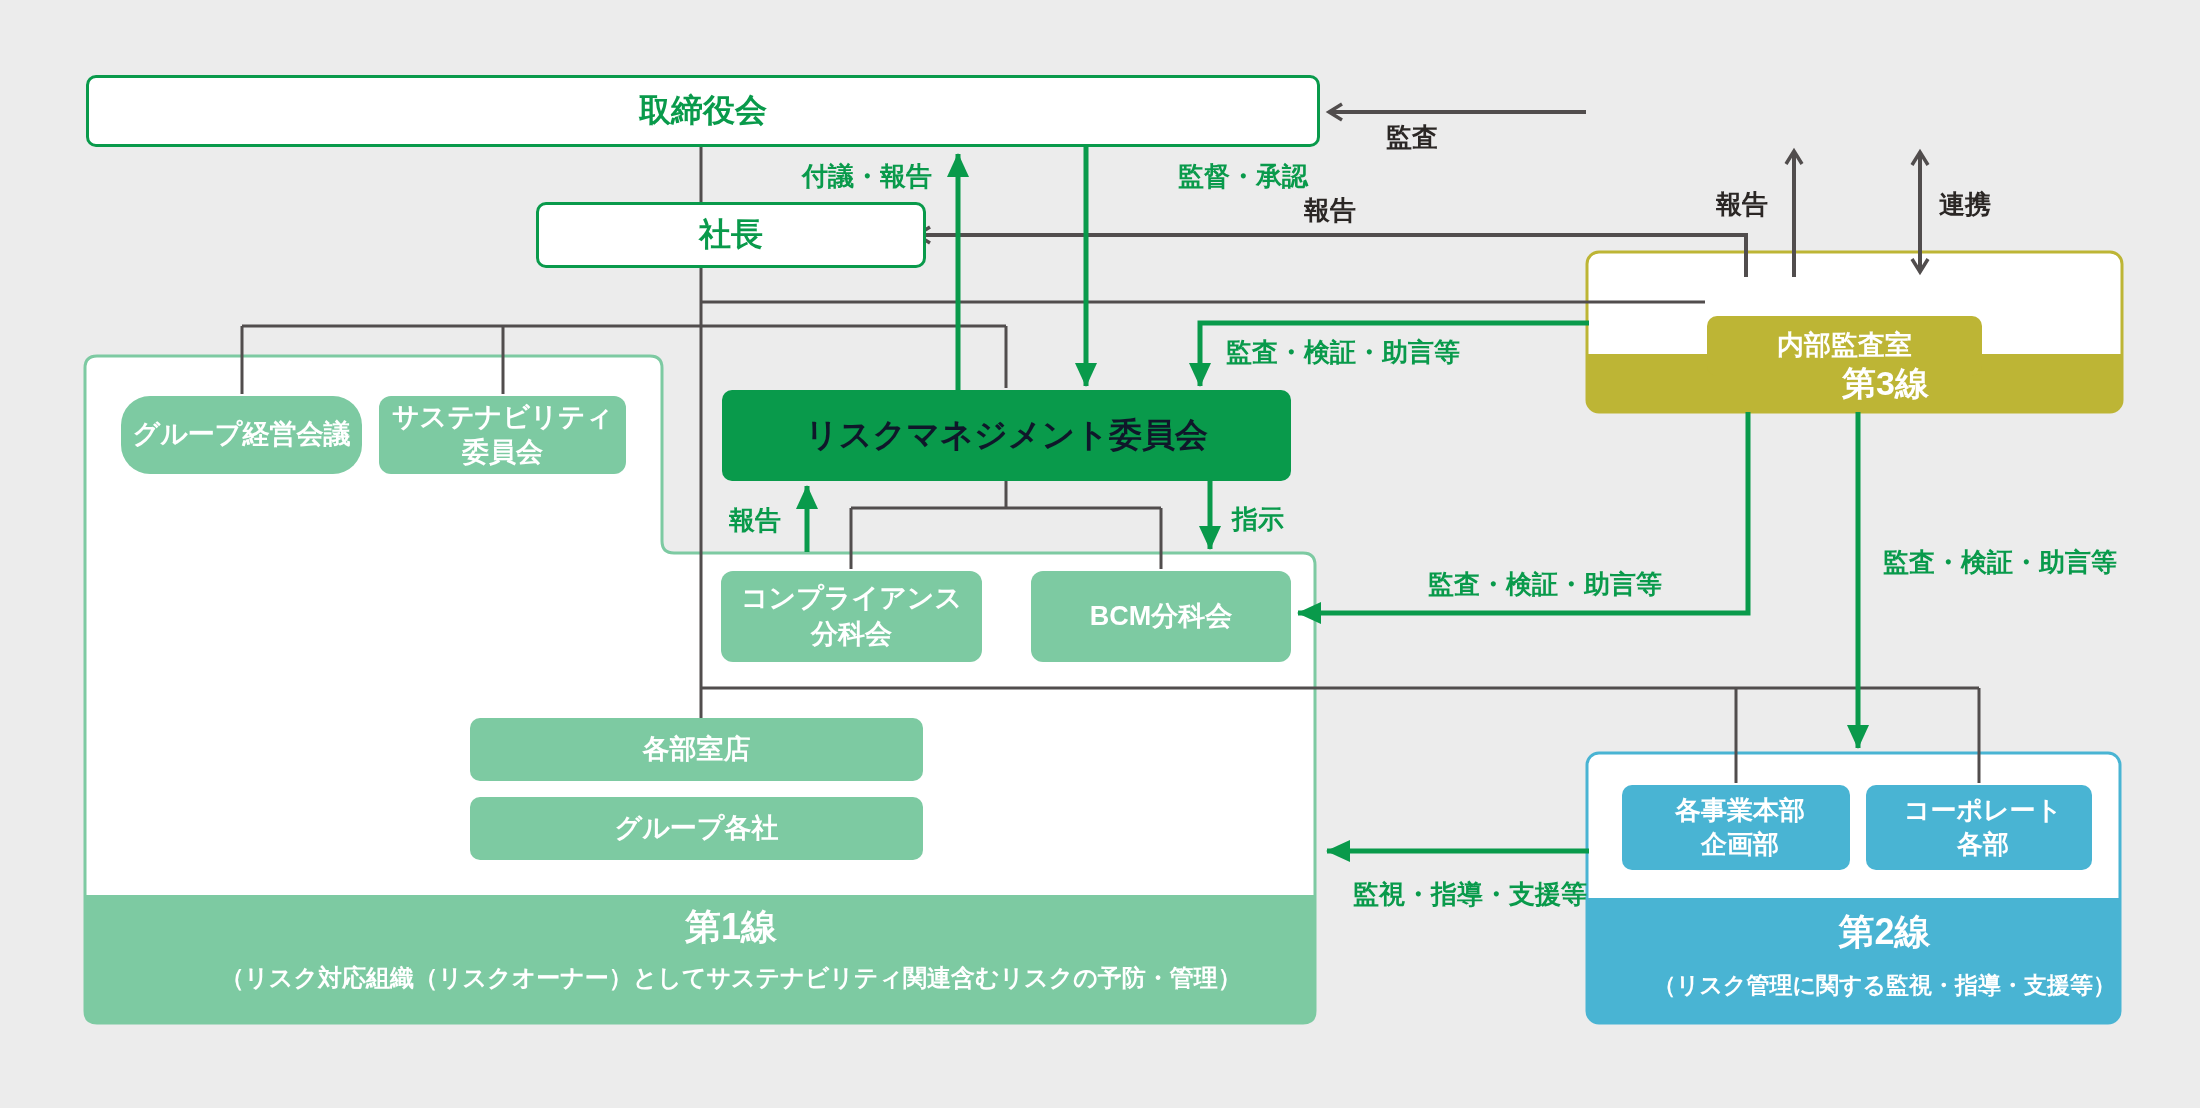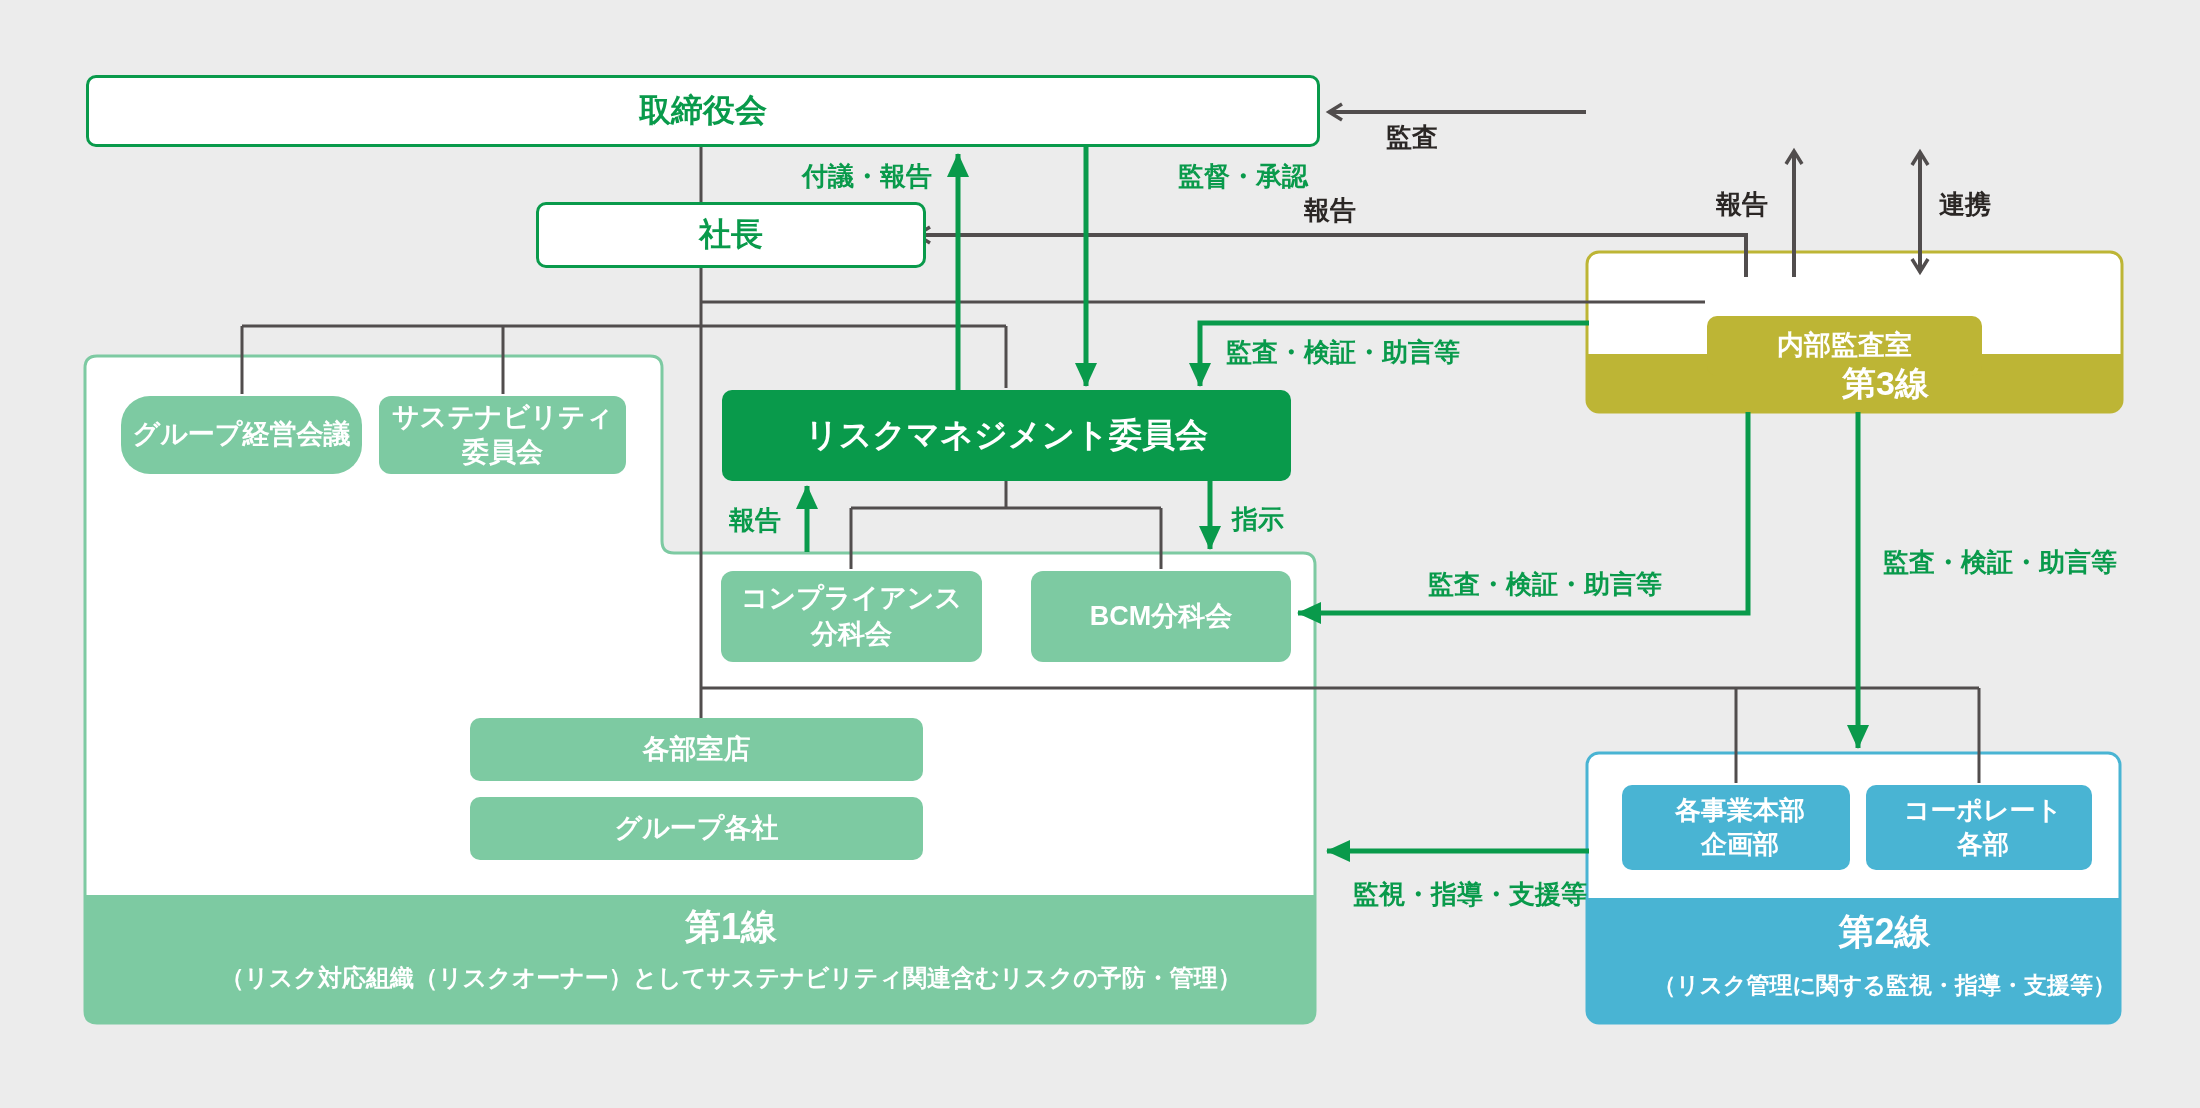--- a/index.html
+++ b/index.html
@@ -13,21 +13,21 @@
   }
   html,body{margin:0;padding:0;}
   body{background:var(--bg);font-family:"Liberation Sans","DejaVu Sans",sans-serif;}
   .stage{position:relative;width:2200px;height:1108px;background:var(--bg);overflow:hidden;}
   .stage svg{position:absolute;left:0;top:0;}
 
   .node{position:absolute;display:flex;align-items:center;justify-content:center;
         text-align:center;white-space:pre-line;box-sizing:border-box;line-height:1.3;}
   .outline{background:#fff;border:3px solid var(--green);color:var(--green);
            border-radius:10px;font-weight:700;font-size:32px;}
-  .solidgreen{background:var(--green);color:#ffffff;border-radius:10px;font-weight:700;font-size:33px;}
+  .solidgreen{background:var(--green);color:#0f172a;border-radius:10px;font-weight:700;font-size:33px;}
   .lgreen{background:var(--lightgreen);color:#fff;border-radius:12px;font-weight:600;font-size:27px;}
   .olive{background:var(--olive);color:#fff;border-radius:10px;font-weight:600;font-size:27px;}
   .blue{background:var(--blue);color:#fff;border-radius:10px;font-weight:600;font-size:26px;padding-left:8px;}
 
   .edge-label{position:absolute;transform:translate(-50%,-50%);font-size:26px;
               font-weight:600;white-space:nowrap;}
   .green-t{color:var(--green);}
   .dark-t{color:var(--darktext);}
 
   .band-text{position:absolute;text-align:center;color:#fff;margin-left:31px;}

